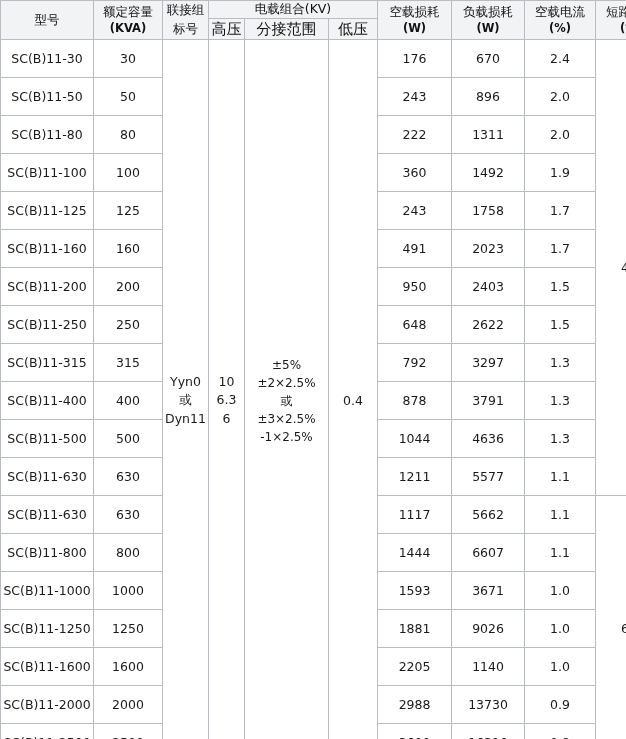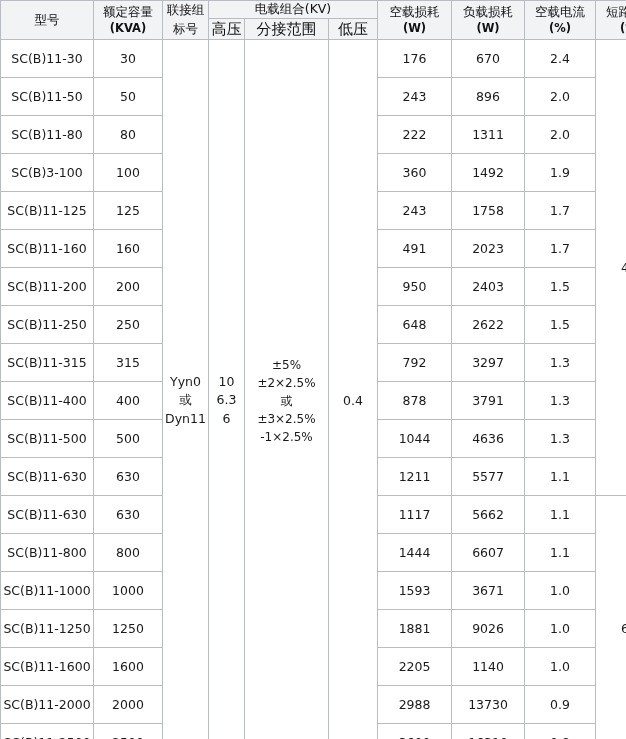--- a/index.html
+++ b/index.html
@@ -165,21 +165,21 @@
 
     <tr>
       <td class="model">SC(B)11-80</td>
       <td>80</td>
       <td>222</td>
       <td>1311</td>
       <td>2.0</td>
     </tr>
 
     <tr>
-      <td class="model">SC(B)3-100</td>
+      <td class="model">SC(B)11-100</td>
       <td>100</td>
       <td>360</td>
       <td>1492</td>
       <td>1.9</td>
     </tr>
 
     <tr>
       <td class="model">SC(B)11-125</td>
       <td>125</td>
       <td>243</td>

